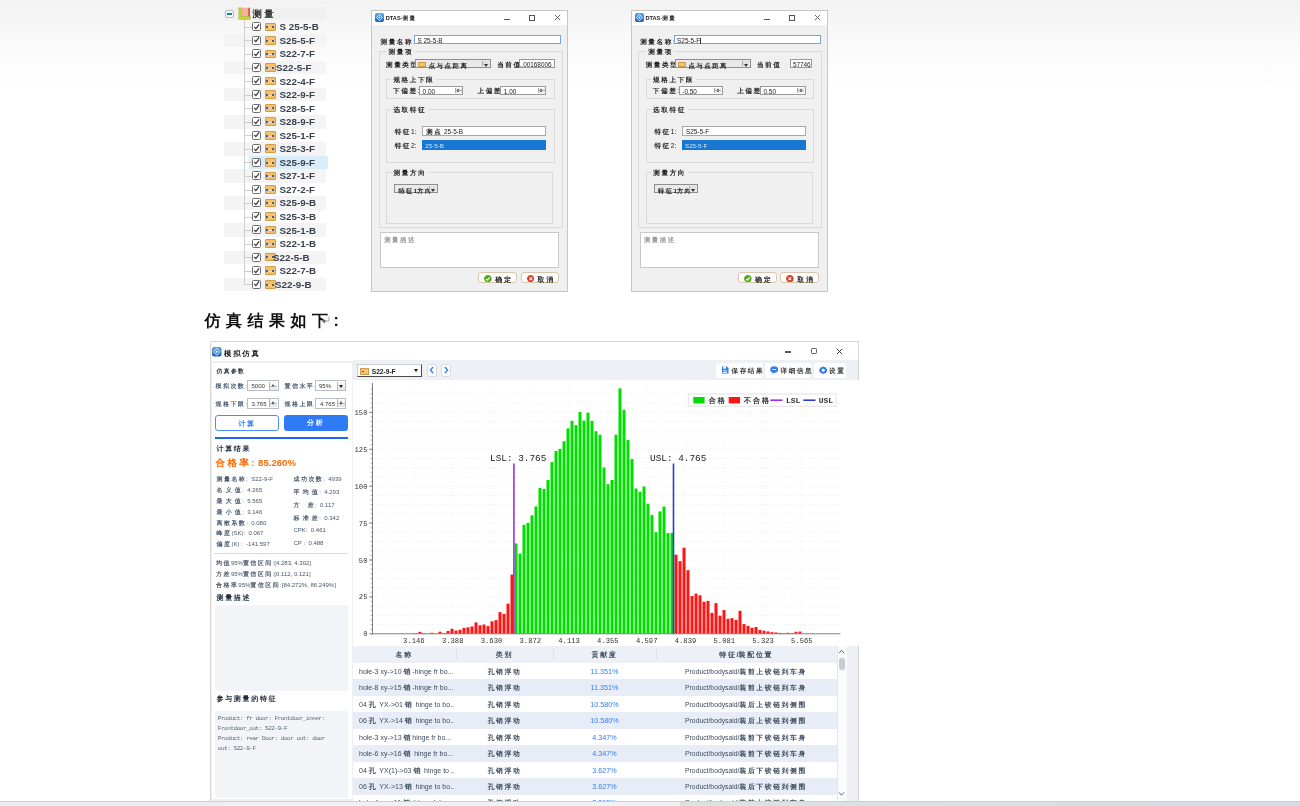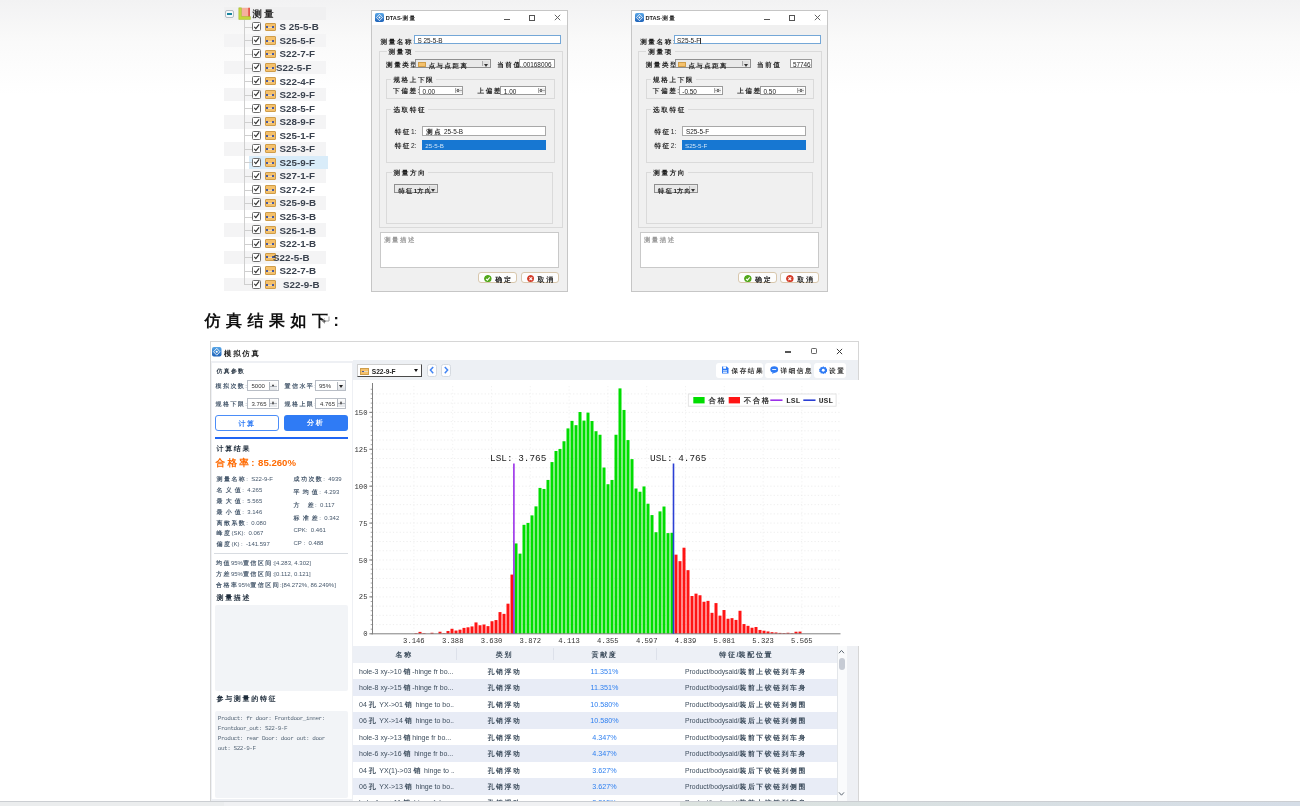--- a/index.html
+++ b/index.html
@@ -276,21 +276,21 @@
 <div class="abs tline" style="left:243.5px;top:284.38px;width:8px;height:1px"></div>
 <div class="abs cb" style="left:252px;top:279.68px"></div>
 <svg class="abs" style="left:253px;top:280.18px" width="7.4" height="7.4" viewBox="0 0 8 8">
     <path d="M1.4 4.2 L3.1 6 L6.6 1.6" fill="none" stroke="#333" stroke-width="1.3"></path>
   </svg>
 <div class="abs oic" style="left:264.5px;top:279.98px">
     <div class="dash"></div>
     <div class="dot" style="left:0.6px"></div>
     <div class="dot" style="right:0.6px"></div>
   </div>
-<div class="abs tlab" style="left:283px;top:278.77px">S22-9-B</div>
+<div class="abs tlab" style="left:275px;top:278.77px">S22-9-B</div>
 <div class="abs tline" style="left:243.5px;top:20.15px;width:1px;height:264.23px"></div>
 <div class="abs para" style="left:204.5px;top:311px;font-size:16px;font-weight:600;color:#111;letter-spacing:4.6px"><i class="k">仿真结果如下</i><span style="letter-spacing:1px">:</span></div>
 <svg class="abs" style="left:320px;top:315px" width="11" height="11" viewBox="0 0 11 11">
     <path d="M9 1.5 L9 6 L2.5 6 M4.8 3.6 L2.2 6 L4.8 8.4" fill="none" stroke="#9a9a9a" stroke-width="1"></path>
   </svg>
 <div class="abs dlg" style="left:371.3px;top:10.0px">
     <div class="dtitle"></div>
     <svg style="position:absolute;left:2.5px;top:2.2px" width="9" height="9" viewBox="0 0 10 10">
 <defs>
         <linearGradient id="big371" x1="0" y1="0" x2="0" y2="1">

